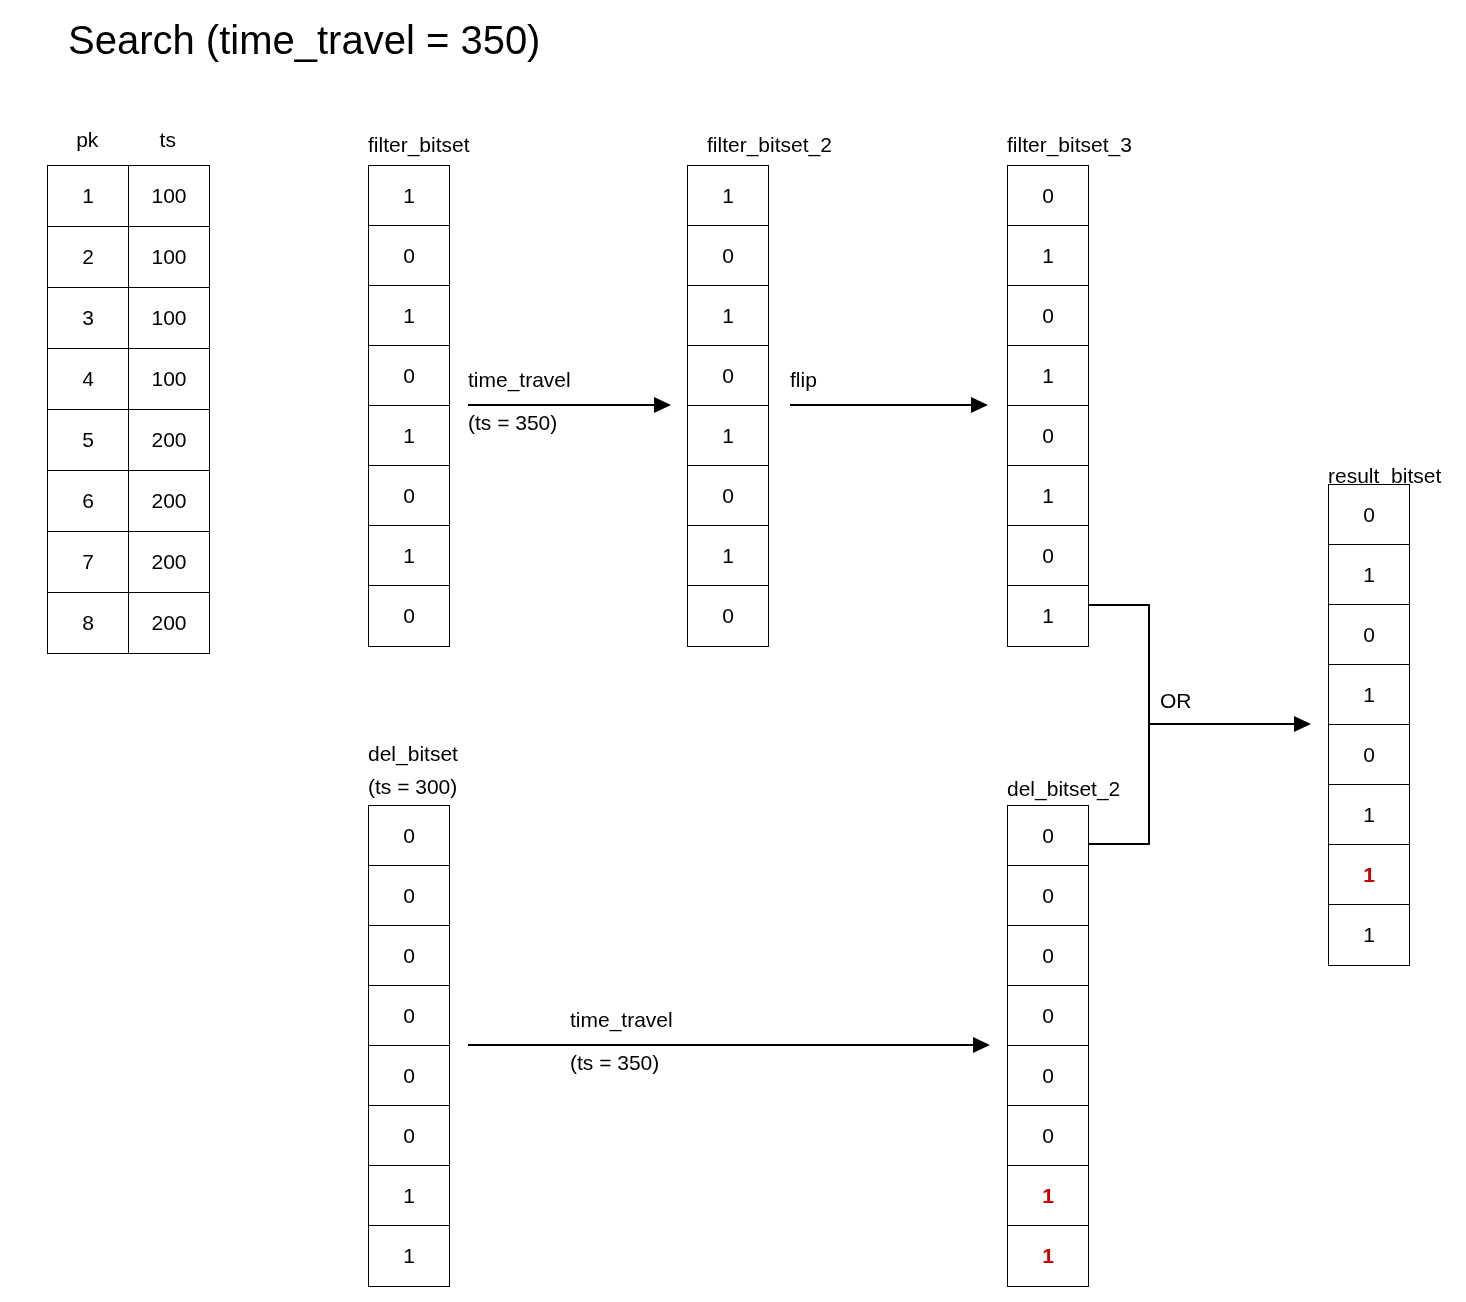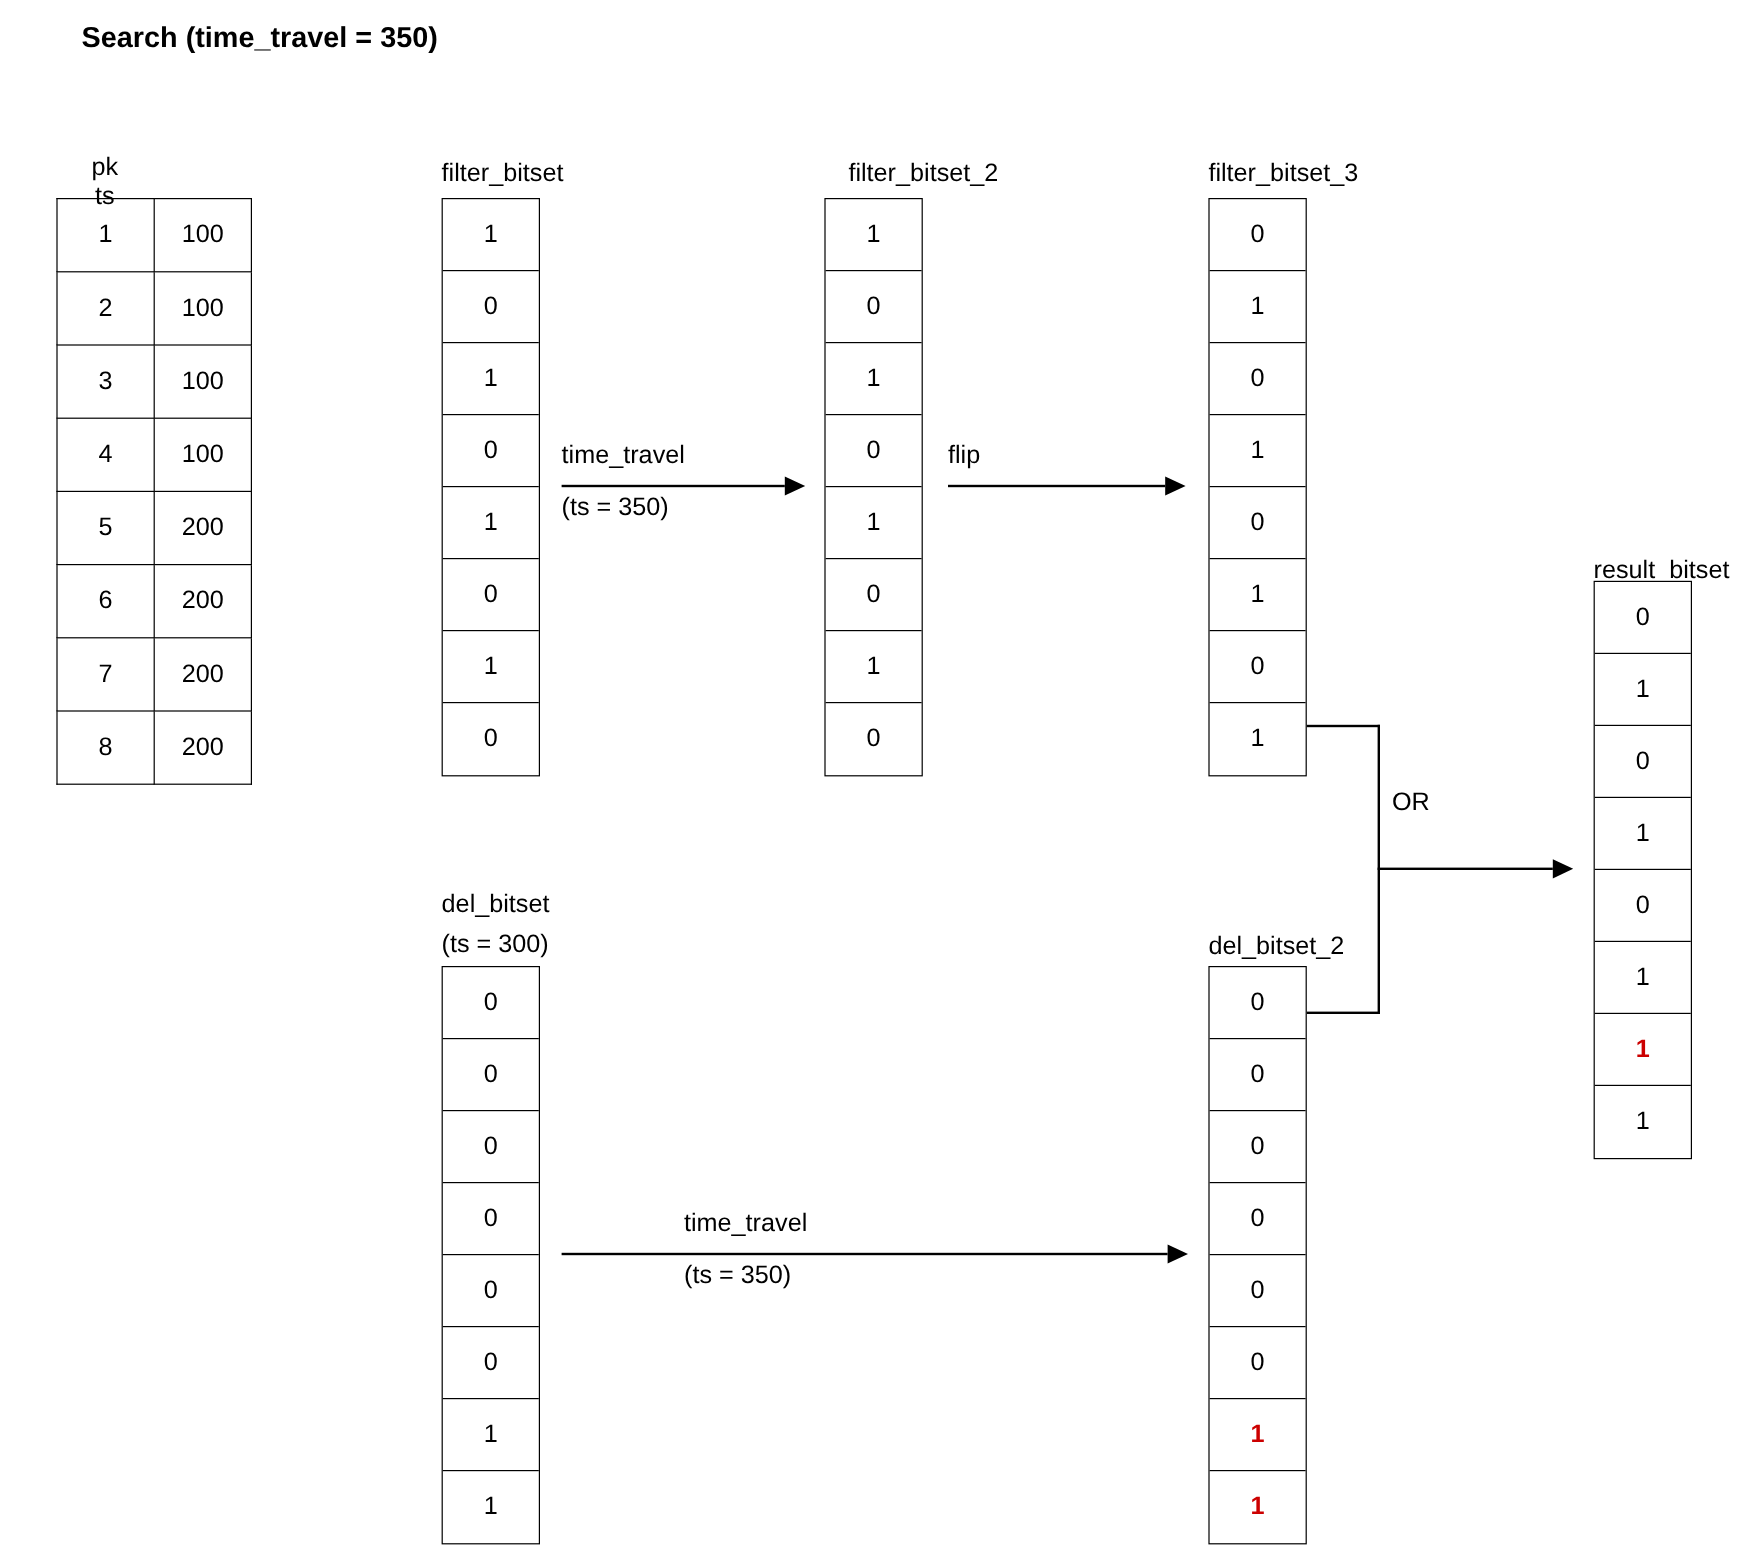--- a/index.html
+++ b/index.html
@@ -18,22 +18,22 @@
     height: 1302px;
     background: #ffffff;
     overflow: hidden;
   }
   .abs { position: absolute; }
 
   
   #page-title {
     left: 68px;
     top: 18px;
-    font-size: 24px;
-    font-weight: bold;
+    font-size: 40px;
+    font-weight: normal;
     letter-spacing: 0px;
     white-space: nowrap;
   }
 
   
   .col-label {
     font-size: 21px;
     text-align: center;
     white-space: nowrap;
     line-height: 34px;
@@ -52,21 +52,20 @@
     text-align: center;
     vertical-align: middle;
     font-size: 21px;
     padding: 0;
   }
   .table-head-row {
     left: 47px;
     top: 128px;
     width: 161px;
     display: flex;
-    flex-direction: column;
   }
   .table-head-row > span {
     width: 80.5px;
     text-align: center;
     font-size: 21px;
   }
 
   
   .bitset {
     width: 82px;
@@ -248,15 +247,15 @@
   <div class="abs edge-label" style="left:570px; top:1048px; width:260px;">(ts = 350)</div>
 
   <div class="abs hline" style="left:1089px; top:604px; width:61px;"></div>
 
   <div class="abs hline" style="left:1089px; top:843px; width:61px;"></div>
 
   <div class="abs vline" style="left:1148px; top:604px; height:241px;"></div>
 
   <div class="abs hline" style="left:1148px; top:723px; width:146px;"></div>
   <div class="abs arrowhead" style="left:1294px; top:716px;"></div>
-  <div class="abs edge-label" style="left:1160px; top:654px; width:130px;">OR</div>
+  <div class="abs edge-label" style="left:1160px; top:686px; width:130px;">OR</div>
 
 </div>
 
 </body></html>

